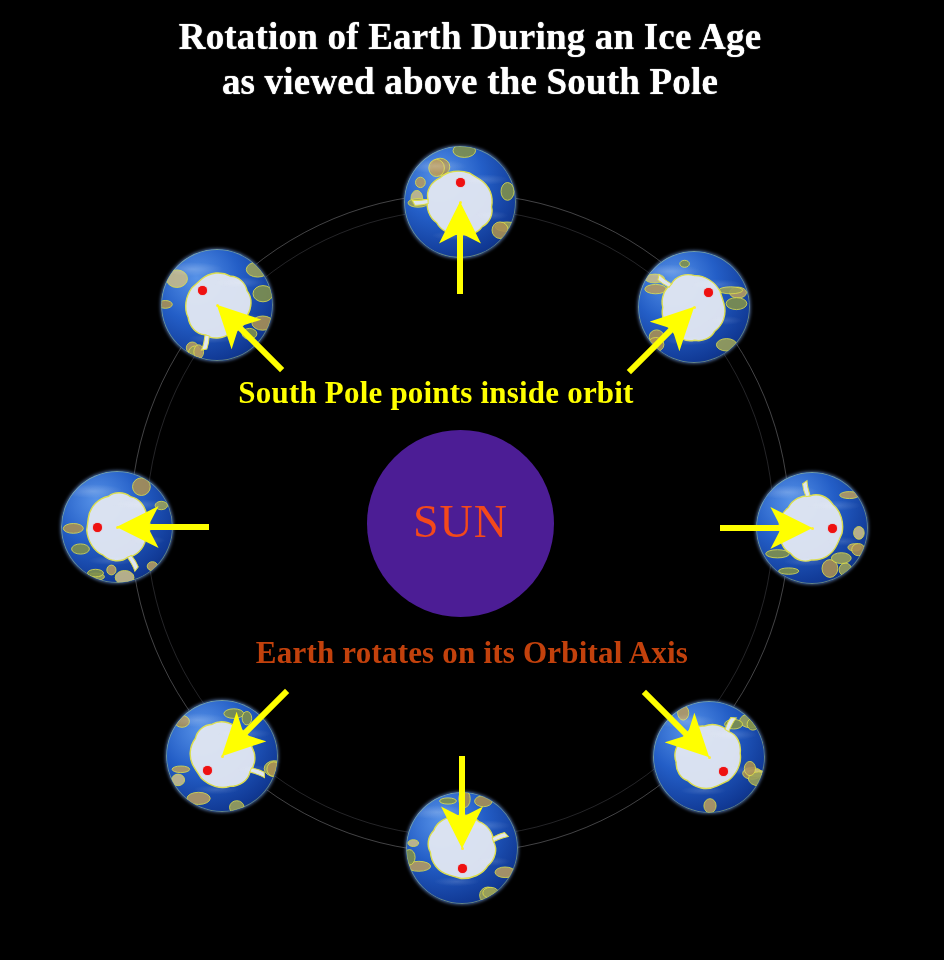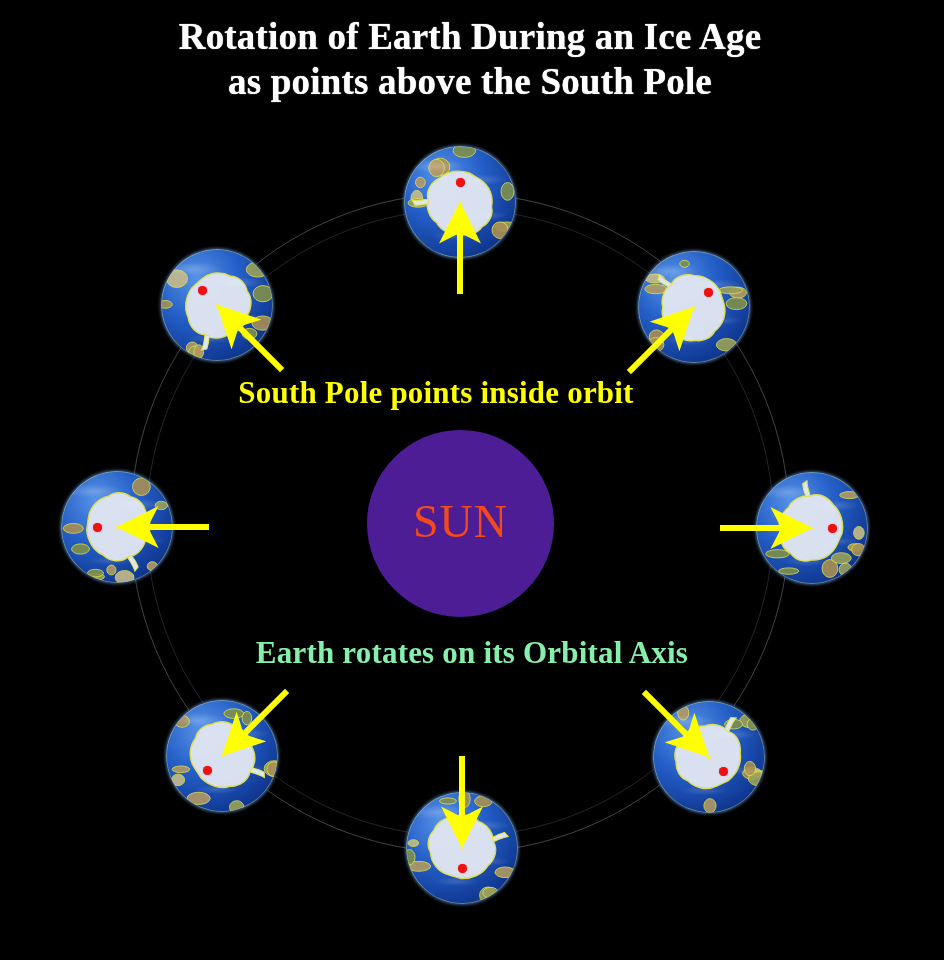--- a/index.html
+++ b/index.html
@@ -21,21 +21,21 @@
   }
   .title-line{display:block;}
 
   .caption-yellow{
     position:absolute;left:0;top:376px;width:872px;text-align:center;
     color:#ffff00;font-weight:bold;font-size:31px;line-height:1.1;
     letter-spacing:.2px;
   }
   .caption-red{
     position:absolute;left:0;top:633px;width:944px;text-align:center;
-    color:#86efac;font-weight:bold;font-size:31px;line-height:1.28;
+    color:#c2410c;font-weight:bold;font-size:31px;line-height:1.28;
     letter-spacing:.2px;
   }
   .caption-red .cap-line{display:block;}
 
   
   .sun{
     position:absolute;
     left:367px;top:430px;width:187px;height:187px;
     border-radius:50%;
     background:#4c1d95;
@@ -107,21 +107,21 @@
   }
   .arrow-layer{position:absolute;left:0;top:0;width:944px;height:960px;pointer-events:none;}
 </style>
 </head>
 <body>
 
 <div id="stage">
 
   <div class="title-block">
     <span class="title-line">Rotation of Earth During an Ice Age</span>
-    <span class="title-line">as points above the South Pole</span>
+    <span class="title-line">as viewed above the South Pole</span>
   </div>
 
   <div class="orbit outer"></div>
   <div class="orbit inner"></div>
 
   <div class="sun">
     <span class="sun-label">SUN</span>
   </div>
 
   <div class="caption-yellow">South Pole points inside orbit</div>

